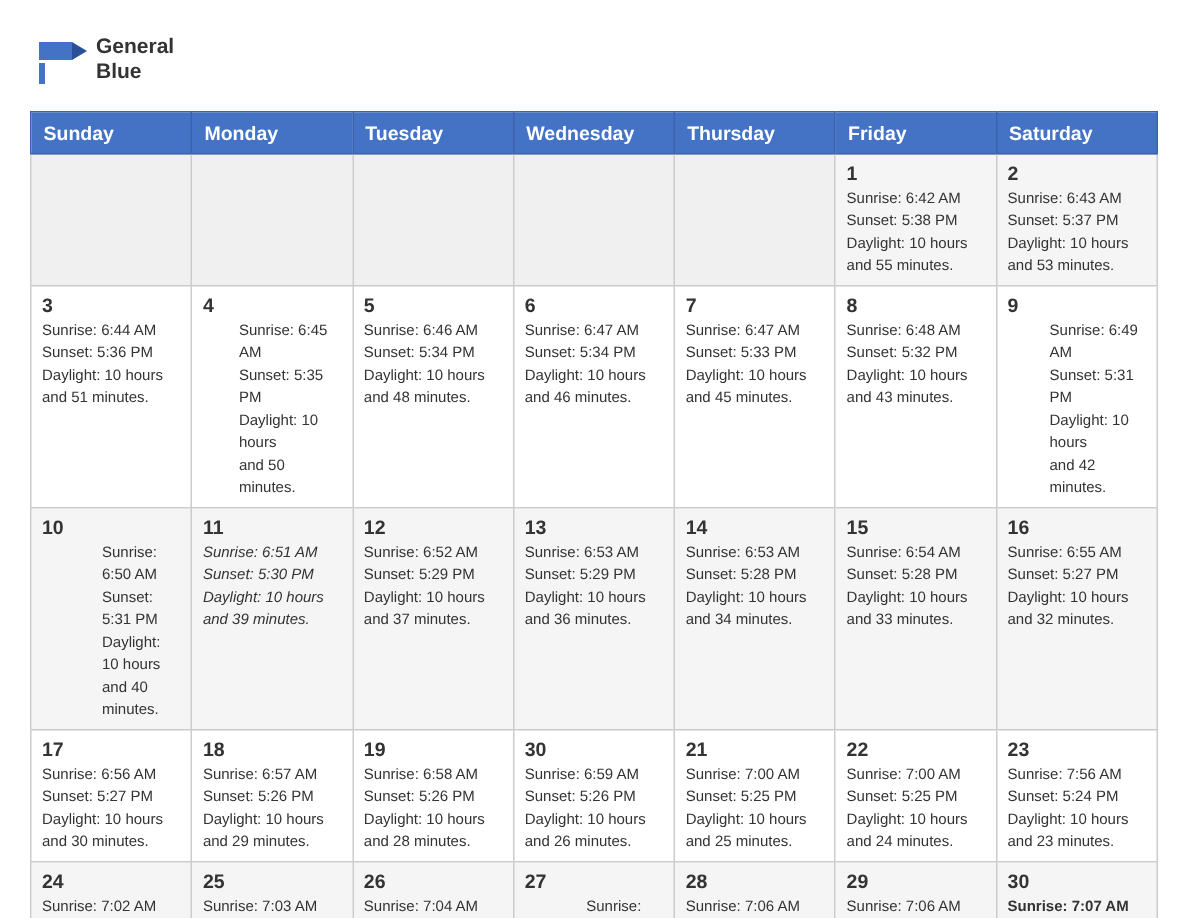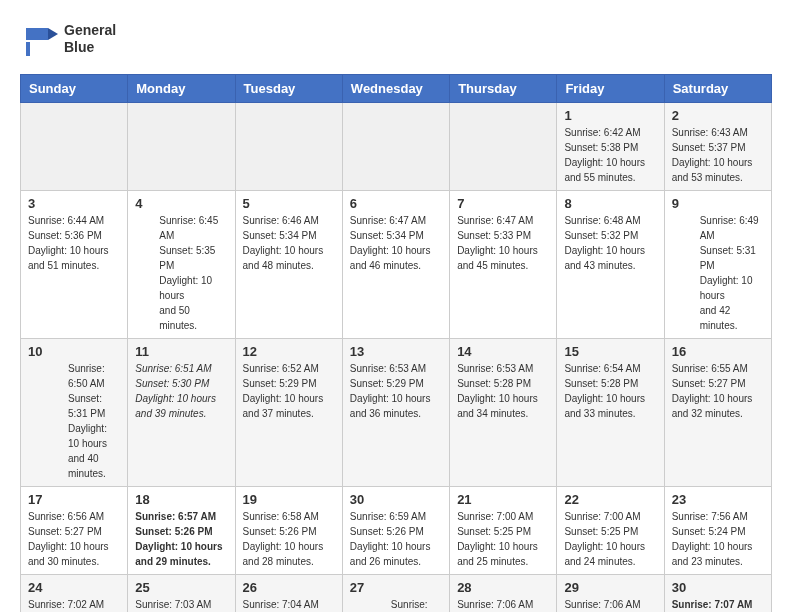--- a/index.html
+++ b/index.html
@@ -249,21 +249,21 @@
       <tr>
         <td>
           <span class="day-num">17</span>
           <div class="day-info" style="white-space: pre-line;">Sunrise: 6:56 AM
 Sunset: 5:27 PM
 Daylight: 10 hours
 and 30 minutes.</div>
         </td>
         <td>
           <span class="day-num">18</span>
-          <div class="day-info" style="white-space: pre-line; font-weight: bold;">Sunrise: 6:57 AM
+          <div class="day-info" style="white-space: pre-line;">Sunrise: 6:57 AM
 Sunset: 5:26 PM
 Daylight: 10 hours
 and 29 minutes.</div>
         </td>
         <td>
           <span class="day-num">19</span>
           <div class="day-info" style="white-space: pre-line;">Sunrise: 6:58 AM
 Sunset: 5:26 PM
 Daylight: 10 hours
 and 28 minutes.</div>

